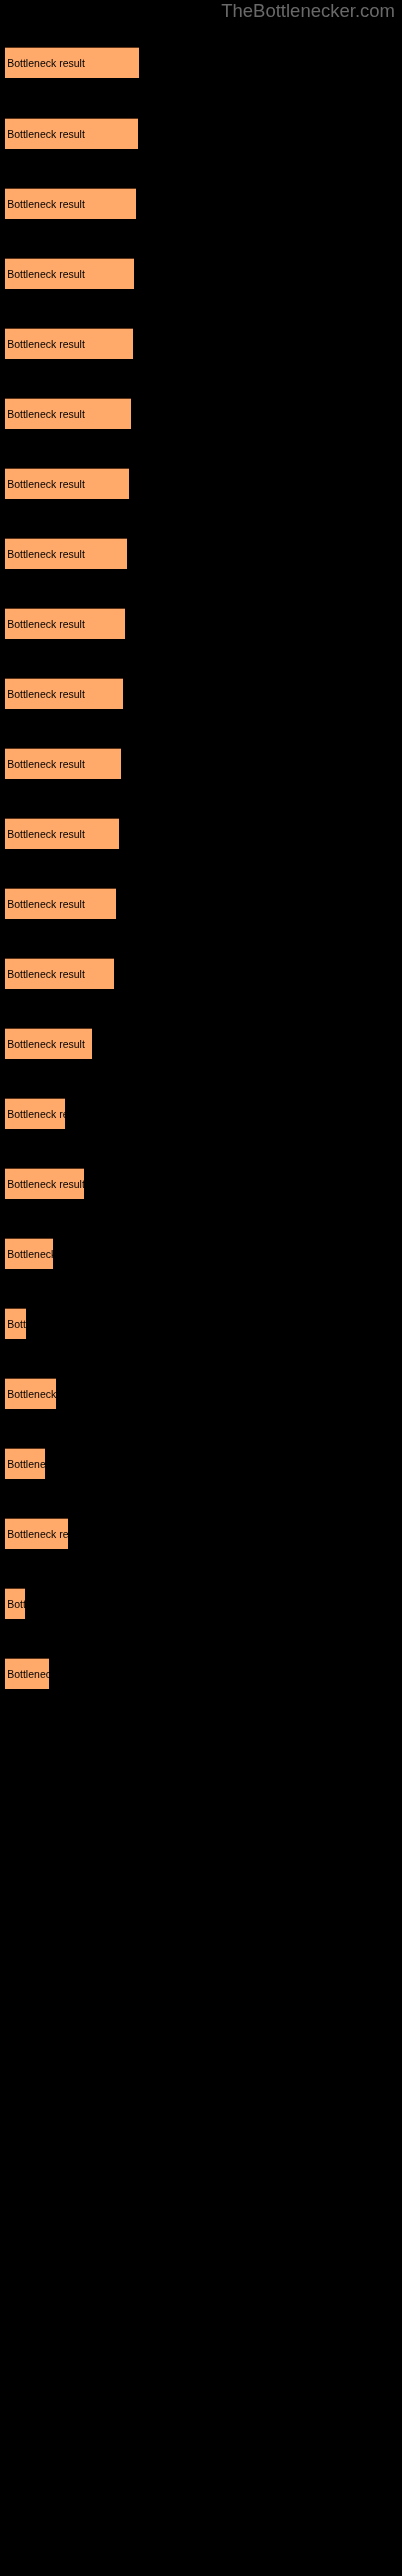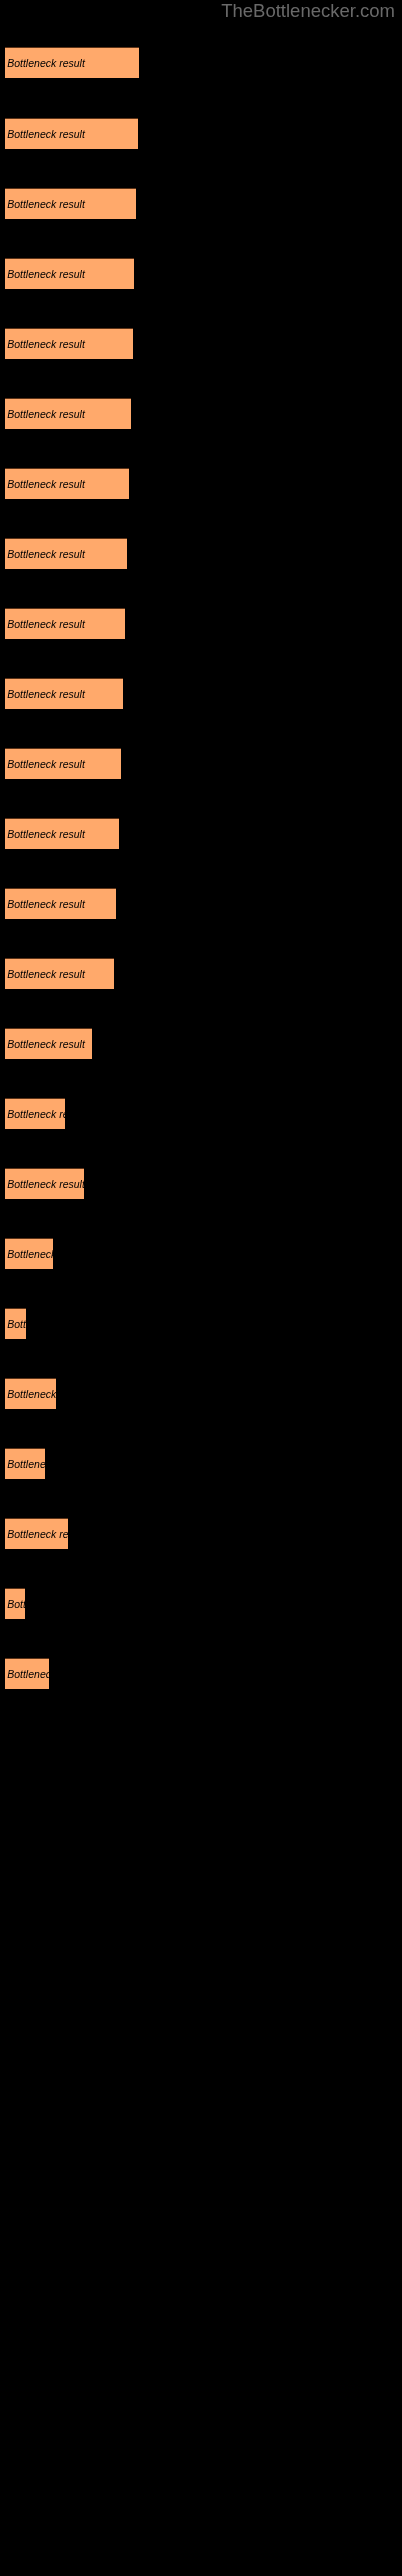--- a/index.html
+++ b/index.html
@@ -33,21 +33,20 @@
     color: #696969;
     white-space: nowrap;
     letter-spacing: 0px;
   }
   #bars-layer {
     position: absolute;
     left: 0;
     top: 0;
     width: 403px;
     height: 2576px;
-    font-style: italic;
   }
   .bar-row {
     position: absolute;
     left: 0;
     width: 403px;
   }
   .bar {
     position: absolute;
     left: 4.8px;
     top: 0;

